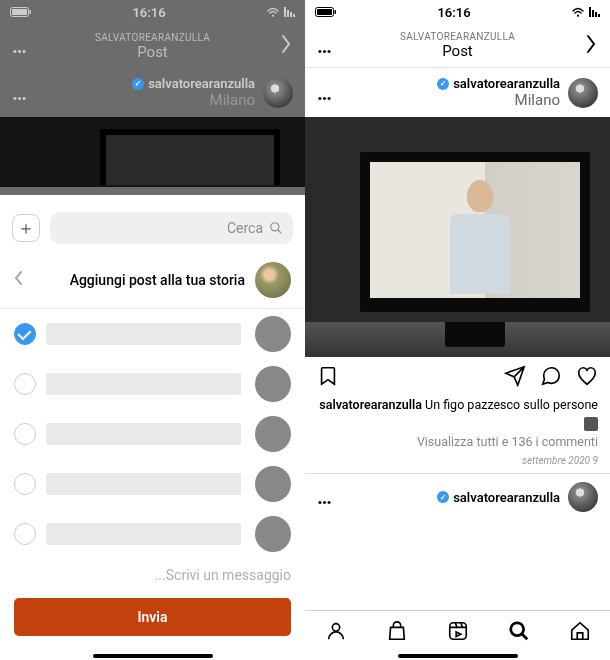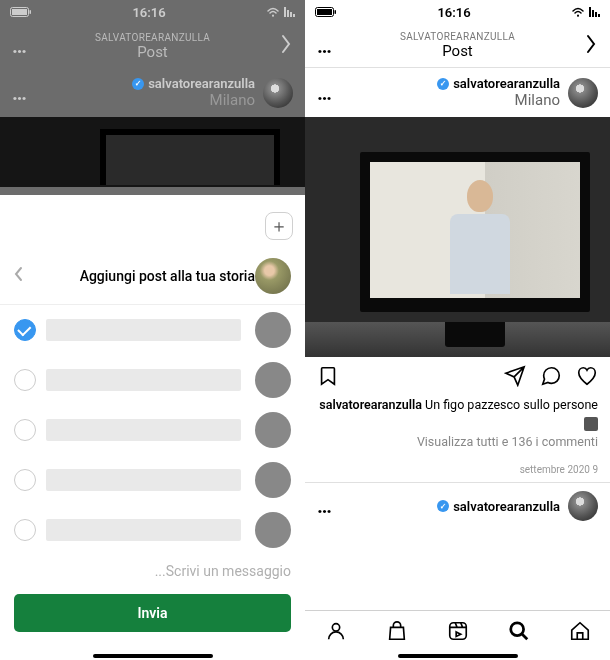--- a/index.html
+++ b/index.html
@@ -51,21 +51,21 @@
     .action-icon svg { width:22px; height:22px; stroke:#000; stroke-width:1.8; fill:none; }
 
     
     .meta { padding: 0 12px; font-size:12.5px; line-height:1.35; }
     .likes-row { margin-bottom:2px; }
     .likes-row b { font-weight:600; }
     .caption-row b { font-weight:600; }
     .commerce-row { display:flex; align-items:center; gap:6px; margin-top:3px;}
     .commerce-icon { width:14px; height:14px; background:#555; border-radius:2px; }
     .comments-link { color:#888; margin-top:3px; }
-    .date-row { color:#999; font-size:10px; margin-top:12px; }
+    .date-row { color:#999; font-size:10px; margin-top:3px;font-style:italic; }
 
     
     .next-header { display:flex; align-items:center; padding:8px 12px; gap:8px; border-top:0.5px solid #e0e0e0; margin-top:6px;}
 
     
     .bottom-nav { position:absolute; bottom:6px; left:0; right:0; height:44px; border-top:0.5px solid #d0d0d0; display:flex; justify-content:space-around; align-items:center; background:#fff; }
     .bottom-nav svg { width:22px; height:22px; }
     .home-indicator { position:absolute; bottom:2px; left:50%; transform:translateX(-50%); width:120px; height:4px; border-radius:2px; background:#000; }
 
     
@@ -92,21 +92,21 @@
     .contact-list { display:flex; flex-direction:column; }
     .contact-row { display:flex; align-items:center; padding:7px 14px; gap:10px; }
     .contact-avatar { width:36px; height:36px; border-radius:50%; background:#888; flex-shrink:0;}
     .contact-placeholder { flex:1; height:22px; background:#e9e9e9; border-radius:2px; margin-right:4px; }
     .radio { width:22px; height:22px; border:1.5px solid #ccc; border-radius:50%; flex-shrink:0;}
     .radio.checked { background:#3897f0; border-color:#3897f0; display:flex; align-items:center; justify-content:center;}
     .radio.checked::after { content:""; width:10px; height:6px; border-left:2px solid #fff; border-bottom:2px solid #fff; transform:rotate(-45deg) translateY(-1px);}
     .message-input { padding:6px 14px; }
     .message-field { color:#b0b0b0; font-size:14px; }
     .send-row { padding:8px 14px 0; }
-    .send-btn { width:100%; background:#15803d; color:#fff; font-weight:600; font-size:14px; text-align:center; padding:11px 16px; border-radius:5px; }
+    .send-btn { width:100%; background:#c2410c; color:#fff; font-weight:600; font-size:14px; text-align:center; padding:11px 16px; border-radius:5px; }
 
     .phone-left .home-indicator { background:#000; }
   </style>
 </head>
 <body>
 
 <div class="container">
 
   <div class="phone">
 
@@ -298,27 +298,34 @@
         </div>
         <span class="dots-button">…</span>
       </div>
       <div class="dimmed-img">
           <div class="dimmed-monitor"></div>
         </div>
     </div>
 
     <div class="sheet">
       <div class="search-row">
+        <div class="search-input">
+          <svg width="14" height="14" viewBox="0 0 24 24" fill="none" stroke="#8d8d8d" stroke-width="2">
+              <circle cx="10" cy="10" r="7"></circle>
+              <path d="M21 21 L15 15"></path>
+            </svg>
+          <span>Cerca</span>
+        </div>
         <div class="compose-btn">
             <span>＋</span>
           </div>
       </div>
 
       <div class="story-row">
-        <div style="display:flex; align-items:center; ">
+        <div style="display:flex; align-items:center; gap:10px;">
           <div class="story-avatar"></div>
           <span class="story-label">Aggiungi post alla tua storia</span>
         </div>
         <span class="story-chevron"><svg viewBox="0 0 10 16">
               <path d="M7 2 L2 8 L7 14" stroke="#aaa" stroke-width="2" fill="none" stroke-linecap="round"></path>
             </svg></span>
       </div>
 
       <div class="contact-list">
         <div class="contact-row">

